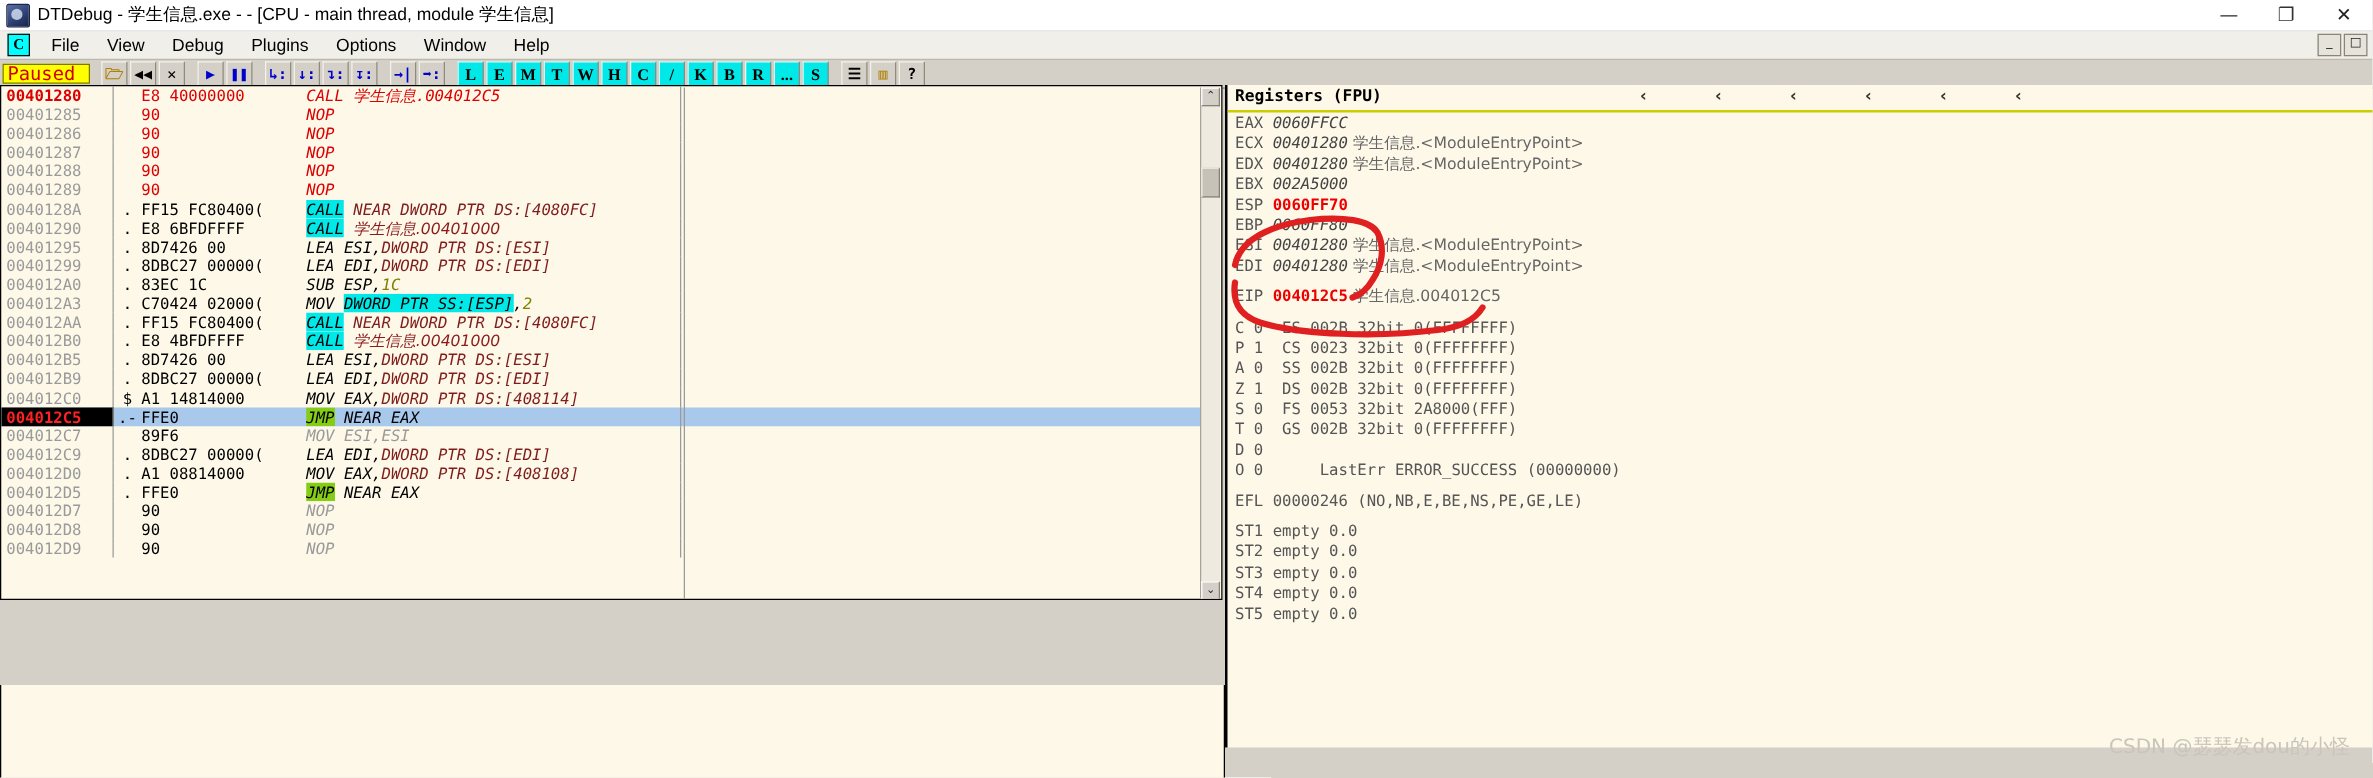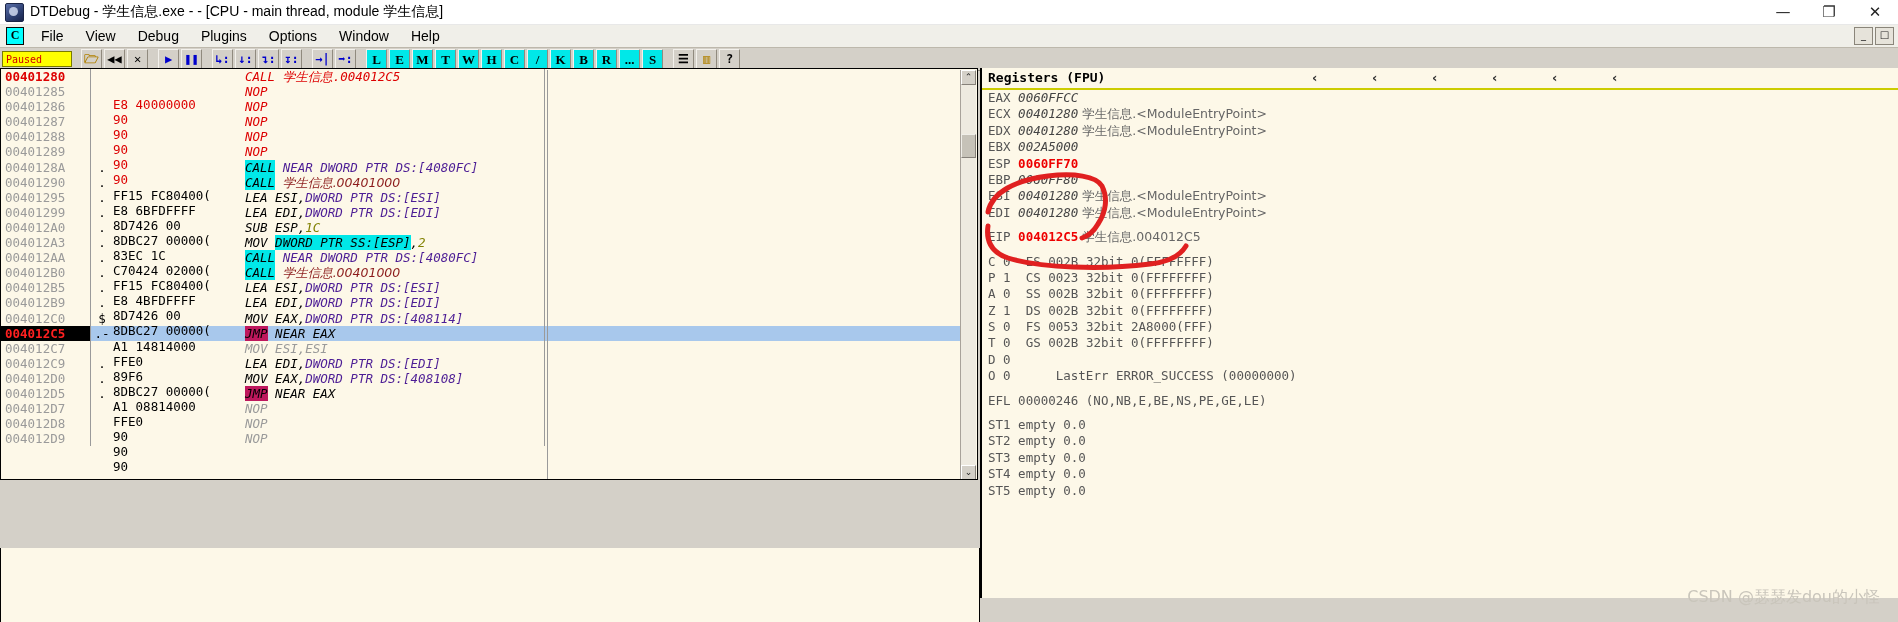--- a/index.html
+++ b/index.html
@@ -53,21 +53,21 @@
   }
 
   
   .toolbar{
     height:22px;background:#d4d0c8;display:flex;align-items:center;
     border-bottom:1px solid #8a857a;position:relative;
   }
   .status-chip{
     width:70px;height:16px;margin-left:2px;background:#ffff00;
     border:1px solid #7a7a00;color:#d00000;
-    font-family:"DejaVu Sans Mono",monospace;font-size:10px;line-height:15px;
+    font-family:"DejaVu Sans Mono",monospace;font-size:15px;line-height:15px;
     padding-left:3px;box-sizing:border-box;
   }
   .tsep{width:8px;}
   .tbtn{
     width:21px;height:20px;margin:0 1px;background:#d4d0c8;
     border-top:1px solid #f3f1ec;border-left:1px solid #f3f1ec;
     border-right:1px solid #908a7e;border-bottom:1px solid #908a7e;
     display:flex;align-items:center;justify-content:center;
     font-family:"DejaVu Sans Mono",monospace;font-size:12px;font-weight:bold;
     color:#0000cc;box-sizing:border-box;line-height:1;
@@ -90,31 +90,31 @@
     font-family:"DejaVu Sans Mono",monospace;font-size:12.5px;
   }
   .row.sel{background:#a8c8ec;}
   .c-addr{
     width:90px;padding-left:4px;box-sizing:border-box;color:#9a9a9a;
     border-right:1px solid #9a9a9a;
   }
   .c-addr.hot{background:#000;color:#ff2020;font-weight:bold;}
   .c-addr.red{color:#dd0000;font-weight:bold;border-right:1px solid #9a9a9a;}
   .c-mark{width:22px;text-align:center;color:#000;box-sizing:border-box;}
-  .c-hex{width:130px;color:#000;box-sizing:border-box;margin-top:28px;}
+  .c-hex{width:130px;color:#000;box-sizing:border-box;}
   .c-hex.red{color:#dd0000;}
   .c-dis{
     width:302px;box-sizing:border-box;padding-left:2px;color:#000;
     border-right:1px solid #9a9a9a;overflow:hidden;font-style:italic;
   }
   .c-cmt{width:400px;box-sizing:border-box;padding-left:10px;color:#000;overflow:hidden;margin-top:13px;}
   .op-red{color:#dd0000;}
   .op-cyan{background:#00e8e8;color:#000;}
-  .op-yel{background:#be185d;color:#000;}
-  .op-blue{color:#4c1d95;margin-top:36px;}
+  .op-yel{background:#84cc16;color:#000;}
+  .op-blue{color:#7f1d1d;margin-top:36px;}
   .op-grey{color:#9a9a9a;}
   .op-olive{color:#808000;}
   .cjk{font-family:"DejaVu Sans","Liberation Sans",sans-serif;font-size:12.5px;}
   .cjk.red{color:#dd0000;}
   .cjk.dark{color:#8b1a1a;}
 
   
   .vsplit{
     position:absolute;left:546px;top:1px;width:1px;height:410px;background:#9a9a9a;
   }

